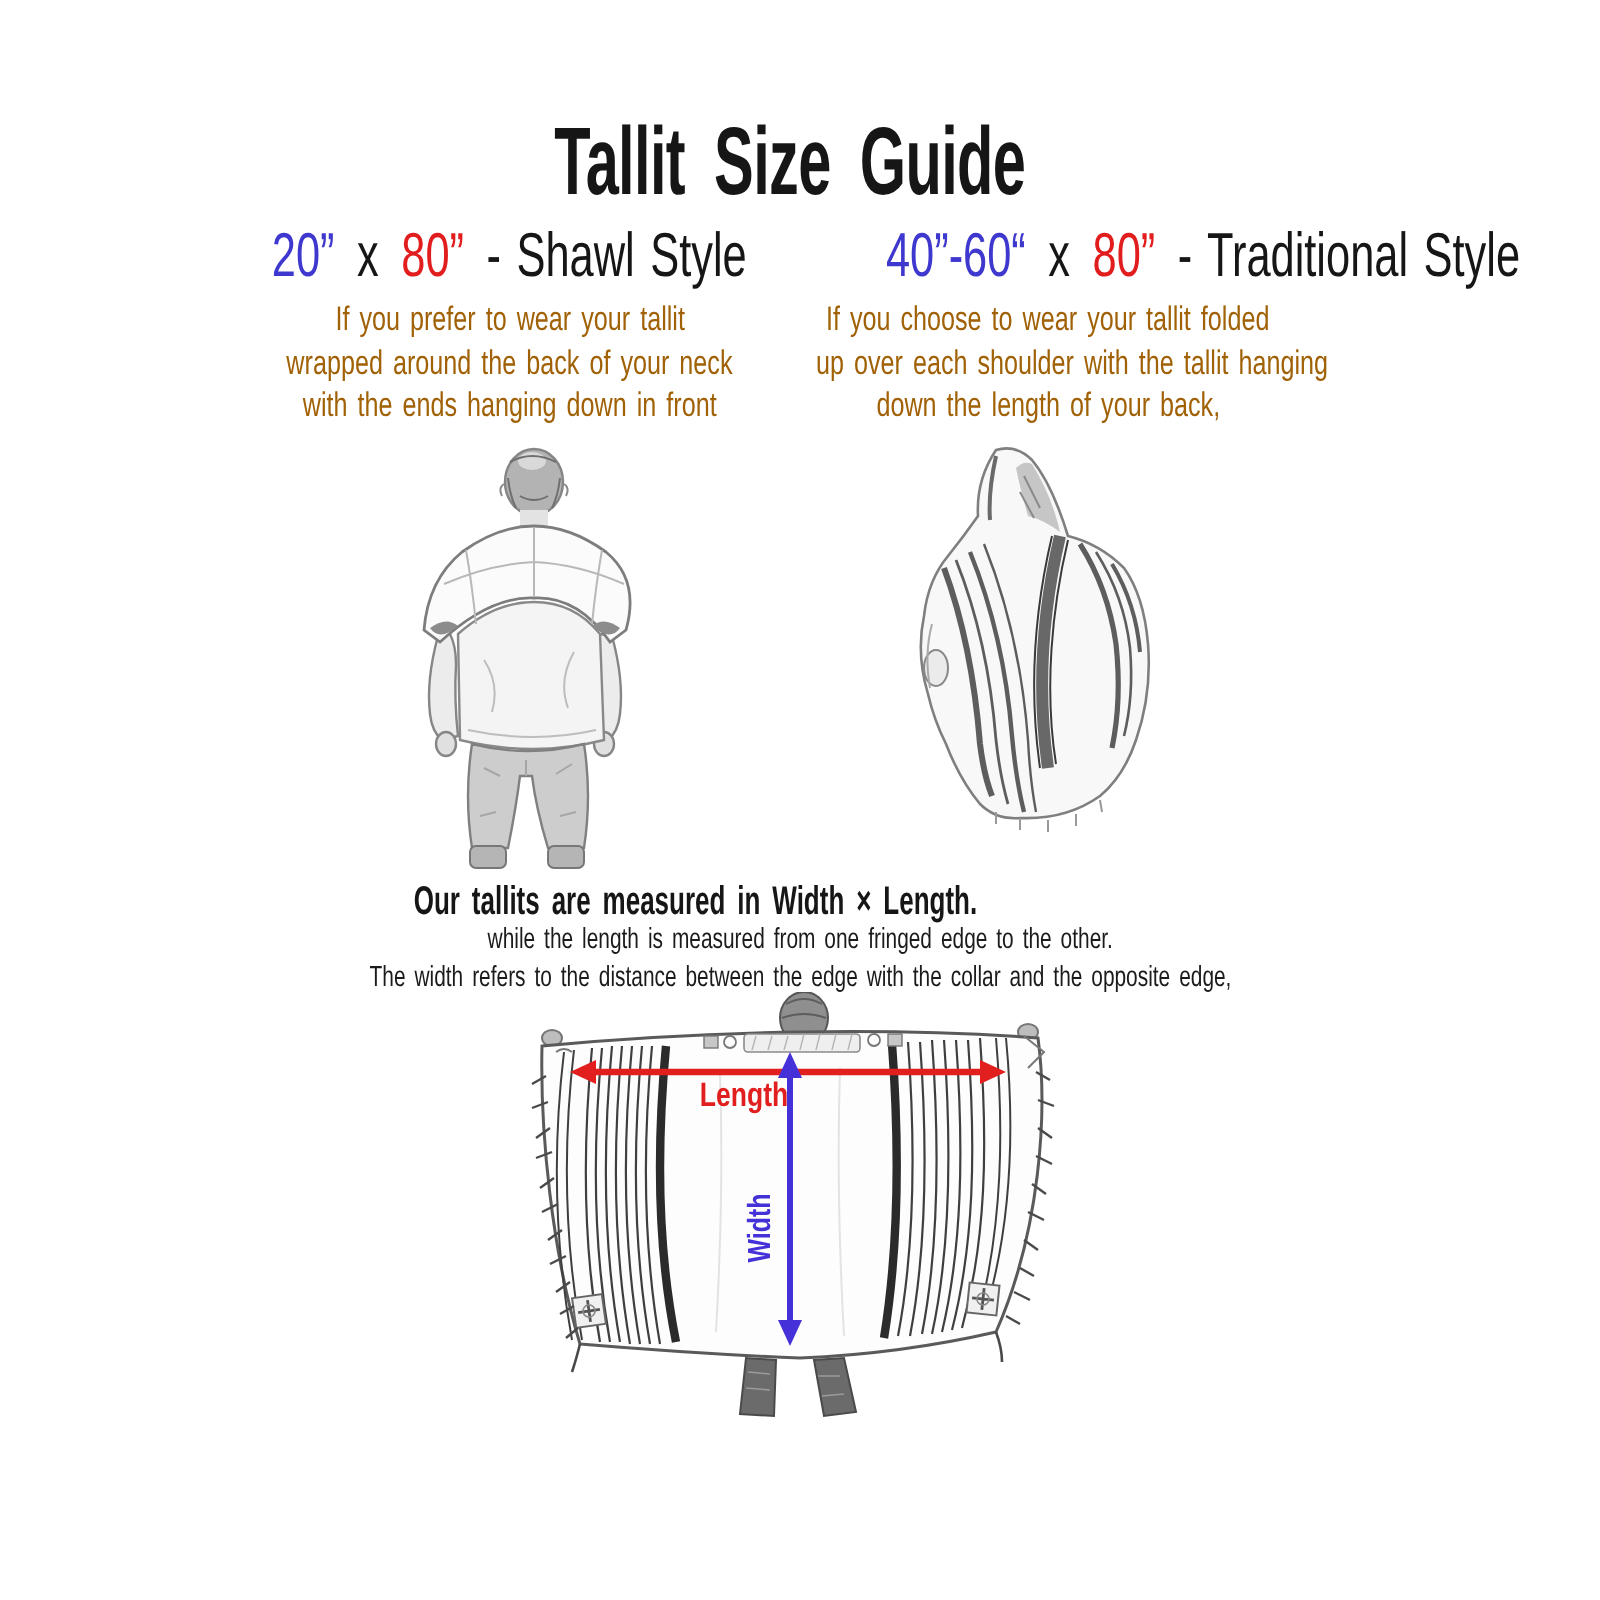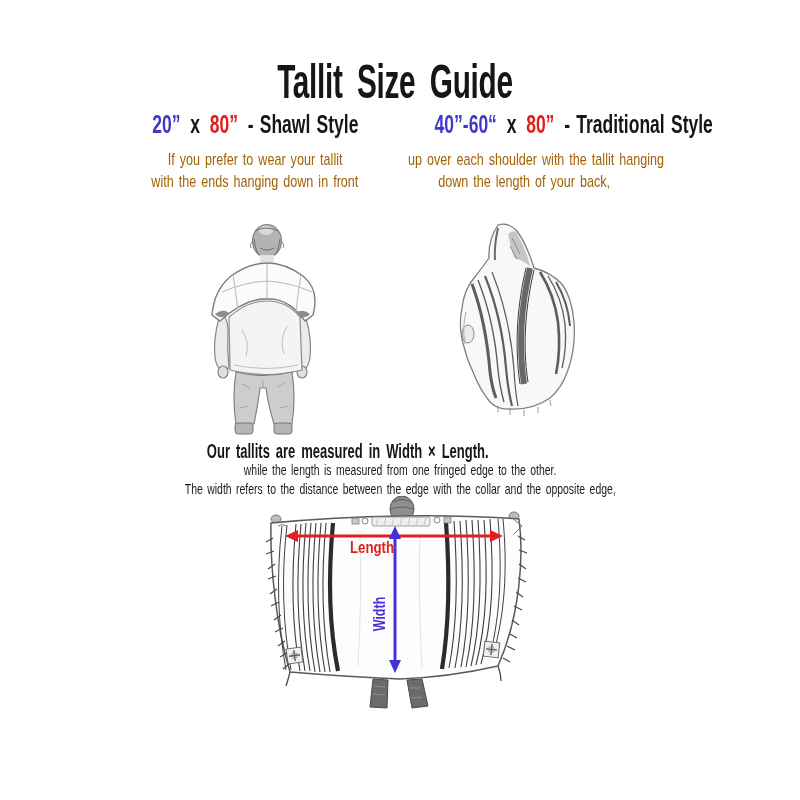--- a/index.html
+++ b/index.html
@@ -6,21 +6,21 @@
   body{
     width:800px;height:800px;position:relative;overflow:hidden;
     background:#ffffff;color:#161616;
     font-family:"Liberation Sans","DejaVu Sans",sans-serif;
   }
   .abs{position:absolute}
   .ctr{text-align:center}
   .cx{display:inline-block;white-space:nowrap;transform-origin:50% 50%}
   .title{left:0;top:54px;width:790px;font-size:48px;font-weight:700;letter-spacing:-.5px}
   .title .cx{transform:scaleX(.62);word-spacing:.22em}
-  .colhead{top:110px;font-size:25px;font-weight:700}
+  .colhead{top:110px;font-size:31px;font-weight:400}
   .colhead .cx{transform:scaleX(.70);word-spacing:.08em}
   .h-left{left:75px;width:360px}
   .h-right{left:375px;width:322px}
   .para{top:149px;font-size:17px;line-height:21.5px;color:#a16207}
   .para .cx{transform:scaleX(.74);word-spacing:.12em}
   .p-left{left:75px;width:360px}
   .p-right{left:363px;width:322px}
   .blue{color:#3f38cf}
   .red{color:#e21d1d}
   .timesep{margin:0 5px}
@@ -55,24 +55,26 @@
   <span class="cx">
     <span class="blue">40”-60“</span>
     <span class="timesep">x</span>
     <span class="red">80”</span>
     <span class="stylename">- Traditional Style</span>
   </span>
 </div>
 
 <div class="abs ctr para p-left">
   <div><span class="cx">If you prefer to wear your tallit</span></div>
+  <div><span class="cx">wrapped around the back of your neck</span></div>
   <div><span class="cx">with the ends hanging down in front</span></div>
 </div>
 
 <div class="abs ctr para p-right">
+  <div><span class="cx">If you choose to wear your tallit folded</span></div>
   <div><span class="cx">up over each shoulder with the tallit hanging</span></div>
   <div><span class="cx">down the length of your back,</span></div>
 </div>
 
 <div class="abs fig fig-left">
   <svg width="180" height="214" viewBox="0 0 180 214">
     <g>
       <ellipse cx="97" cy="19" rx="14.5" ry="16.5" fill="#b3b3b3" stroke="#858585" stroke-width="1.2"></ellipse>
       <ellipse cx="96" cy="8.5" rx="7" ry="4.5" fill="#d9d9d9" stroke="none"></ellipse>
       <path d="M85,9 Q96,3 108,9 M84,17 Q85,26 88,32 M110,17 Q109,26 106,32 M90,26 Q97,30 104,26" fill="none" stroke="#6f6f6f" stroke-width="1"></path>

